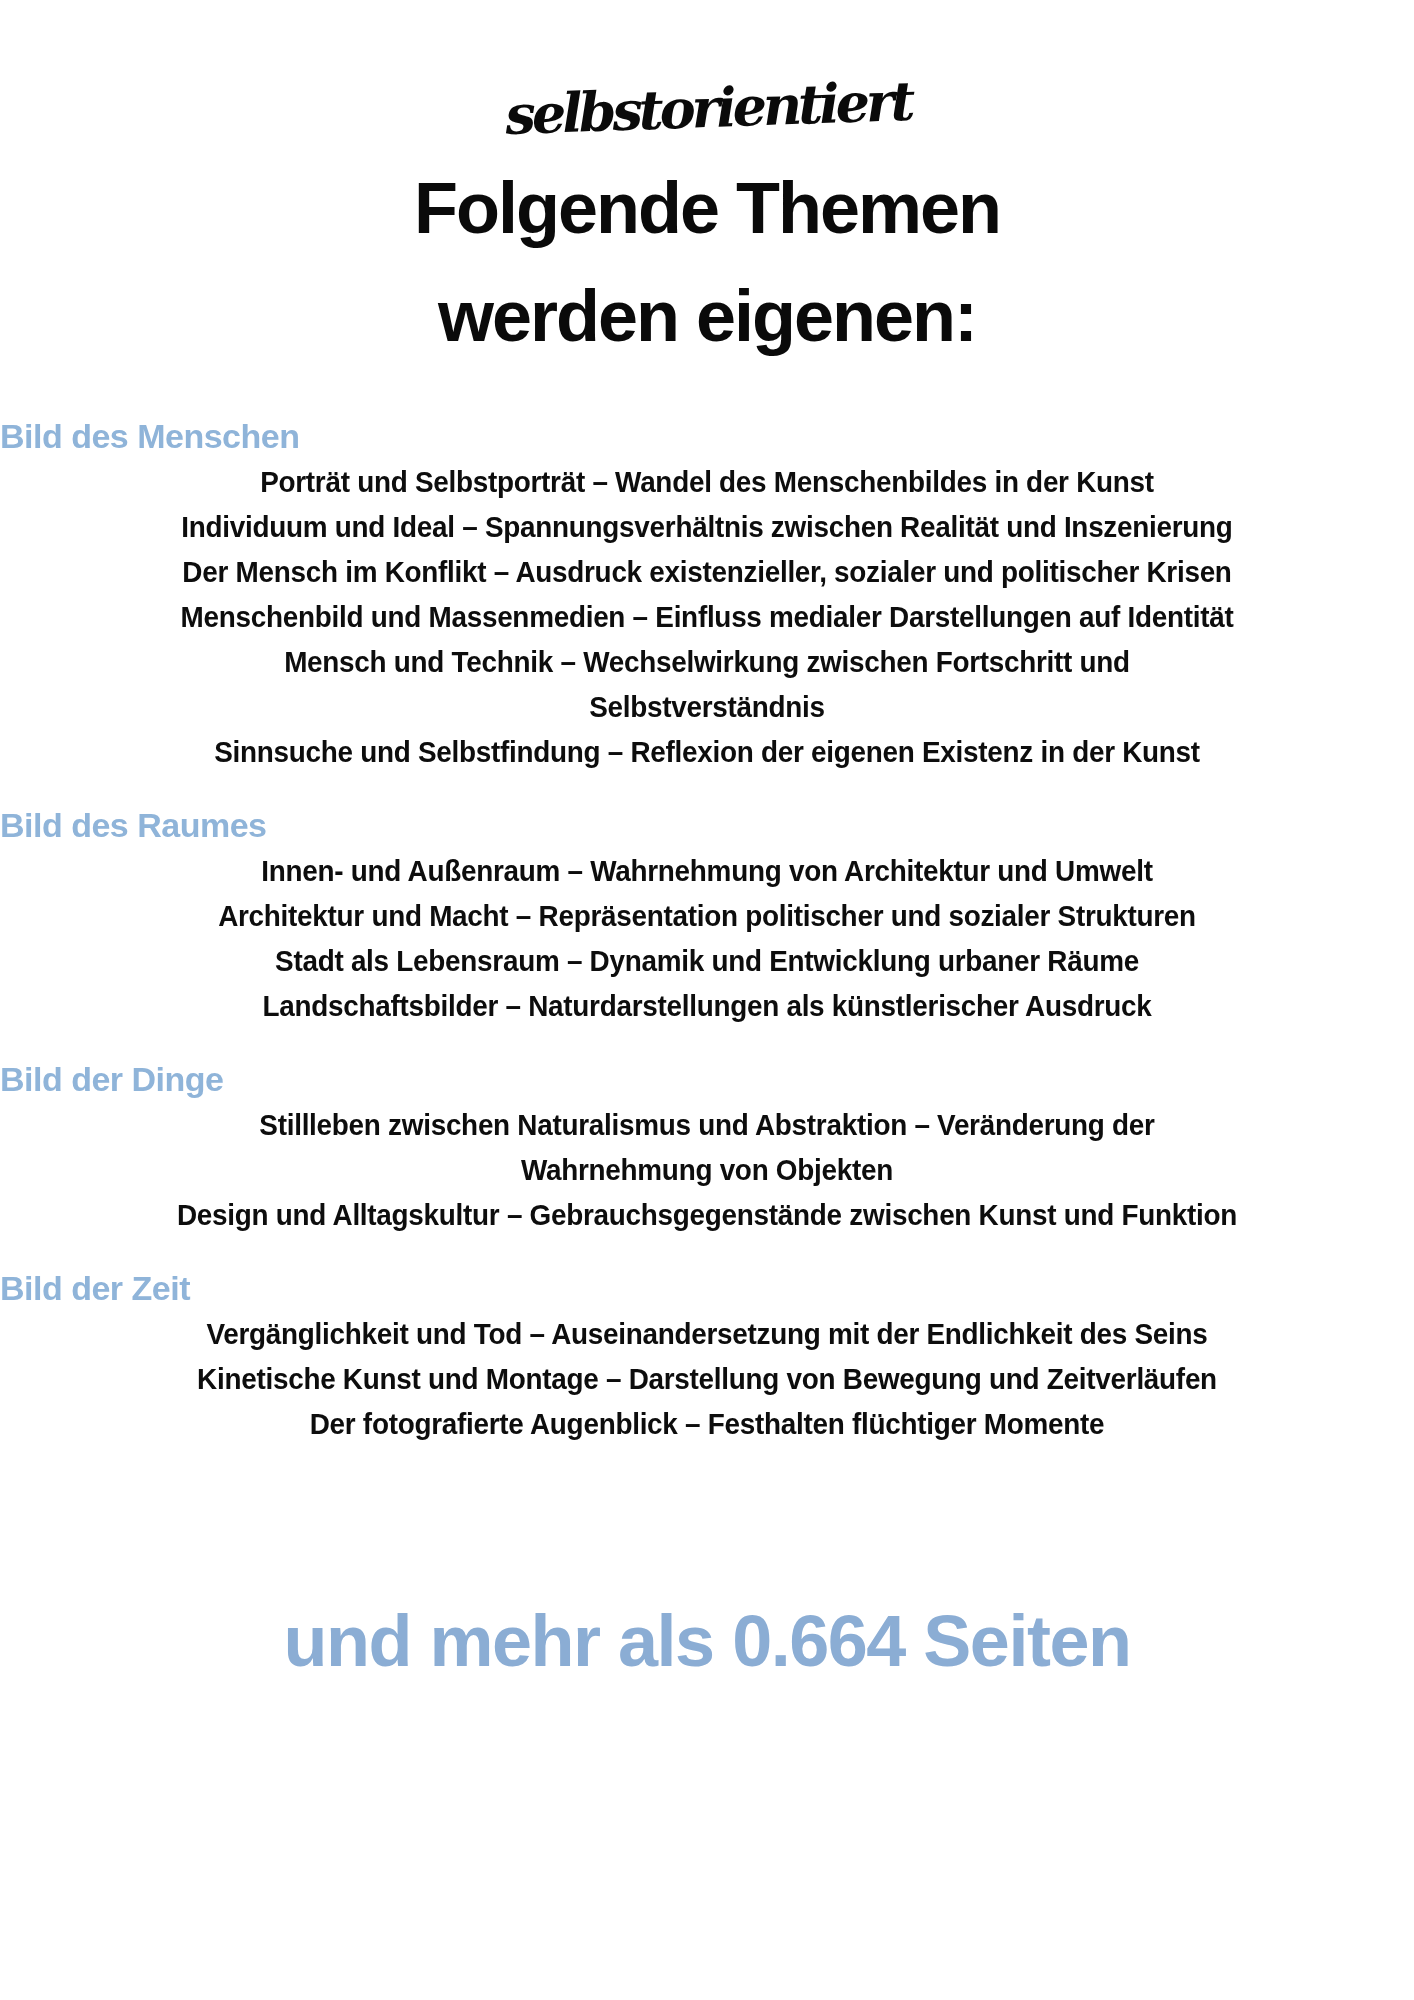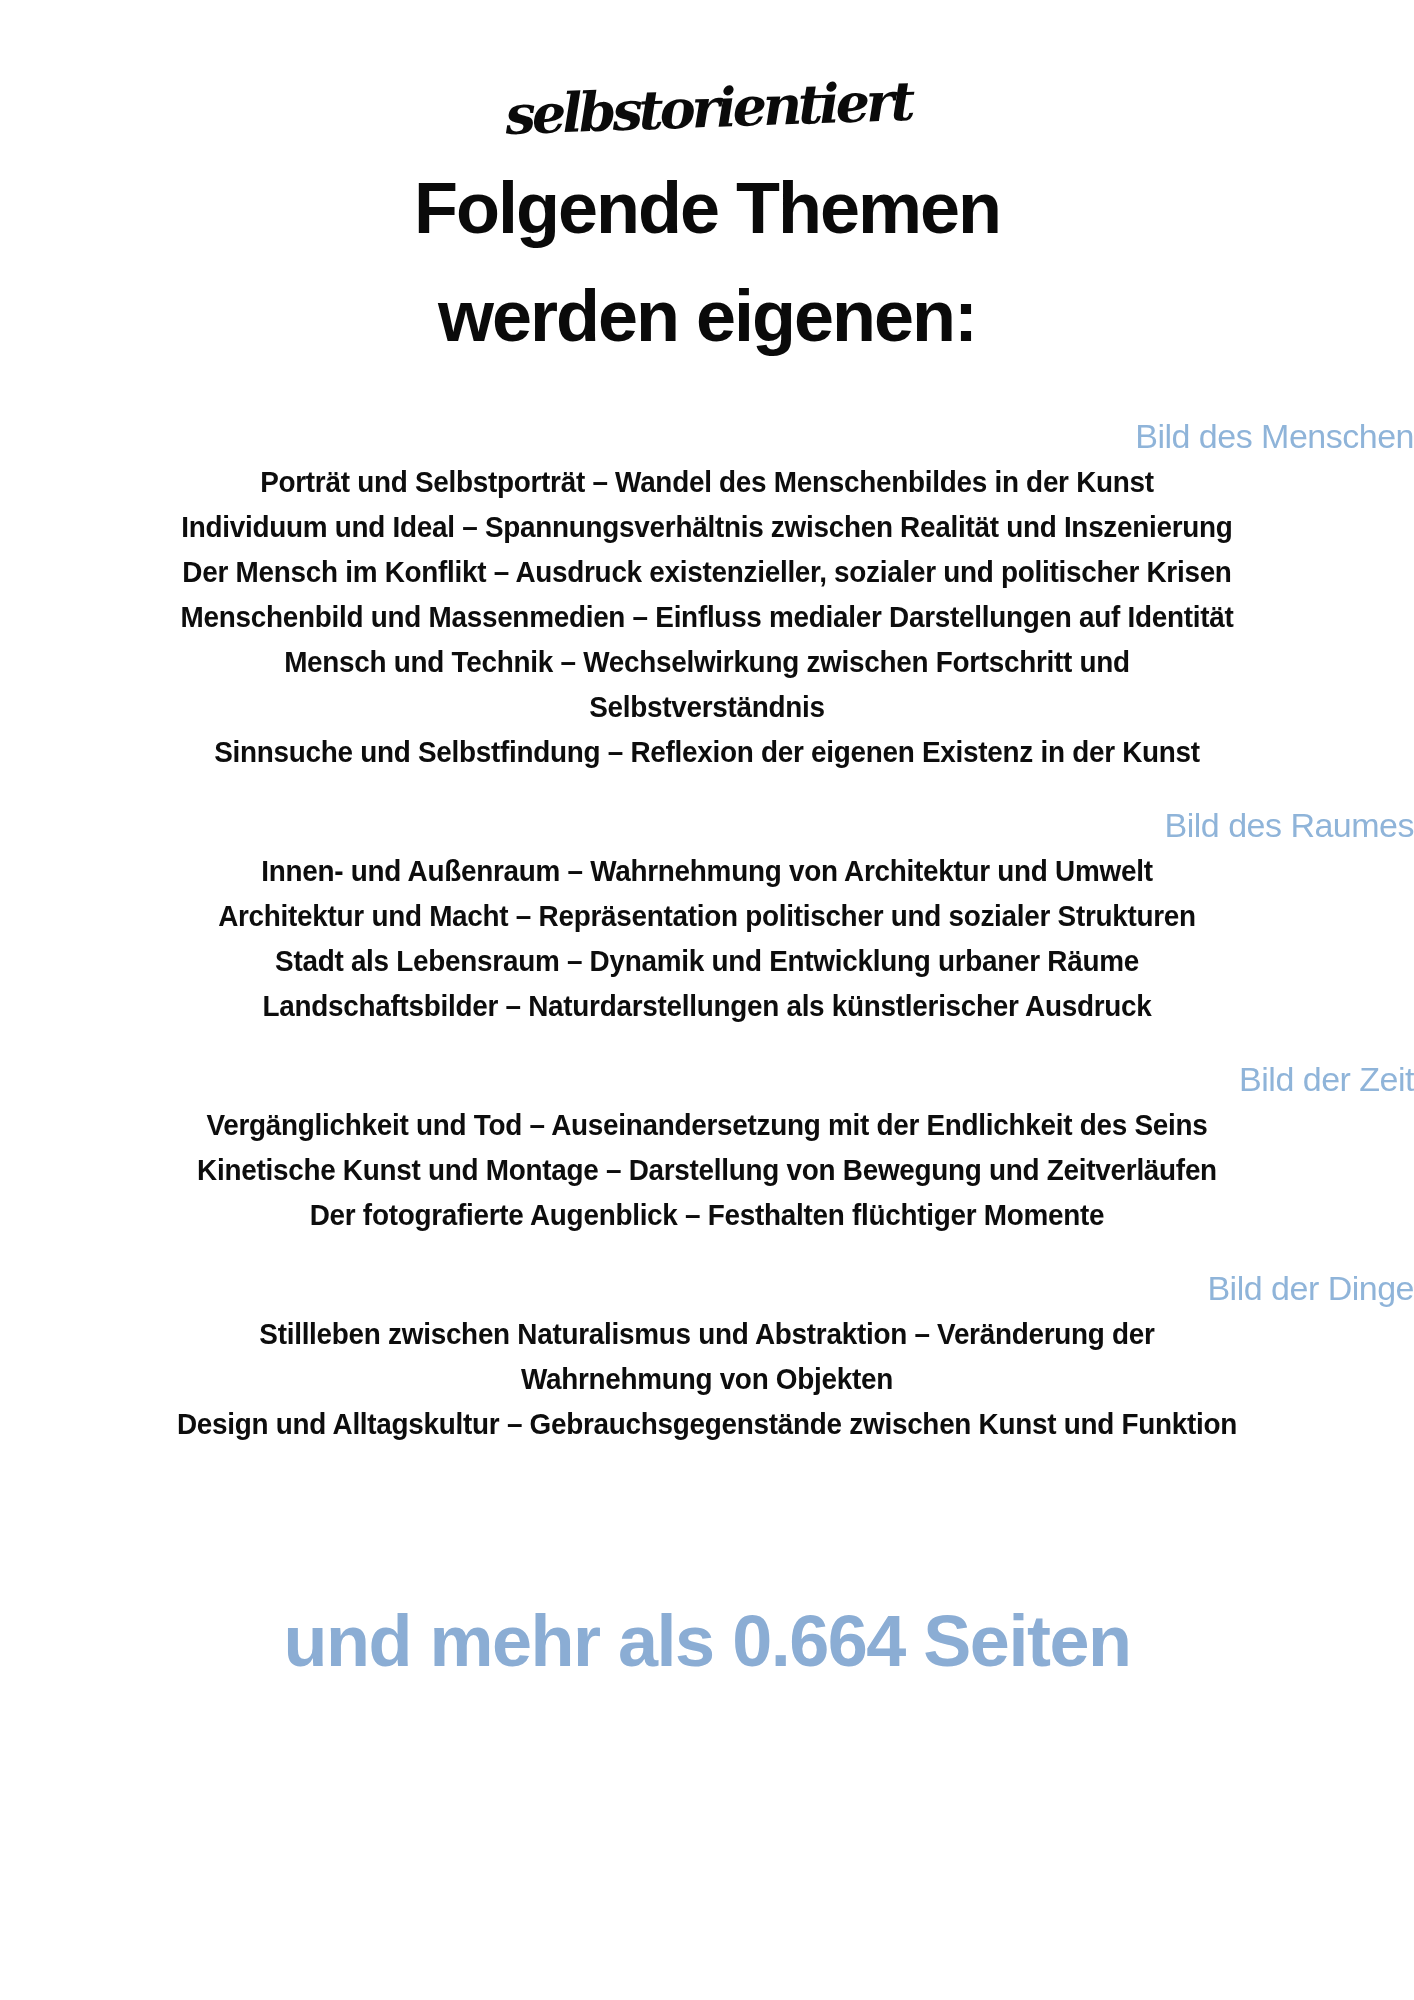--- a/index.html
+++ b/index.html
@@ -30,24 +30,24 @@
     font-size: 72px;
     line-height: 108px;
     font-weight: bold;
     letter-spacing: -2px;
     color: #0a0a0a;
   }
   .sections { margin-top: 44px; }
   .section { margin-top: 29px; }
   .section:first-child { margin-top: 0; }
   .section-title {
-    text-align: right;
+    text-align: left;
     color: #8fb4d9;
     font-size: 34px;
-    font-weight: normal;
+    font-weight: bold;
     line-height: 45px;
     letter-spacing: -0.5px;
   }
   .section-lines {
     transform: scaleX(0.93);
     transform-origin: 50% 0;
   }
   .text-line {
     text-align: center;
     font-size: 30px;
@@ -98,34 +98,34 @@
       <div class="section-title">Bild des Raumes</div>
       <div class="section-lines">
         <div class="text-line">Innen- und Außenraum – Wahrnehmung von Architektur und Umwelt</div>
         <div class="text-line">Architektur und Macht – Repräsentation politischer und sozialer Strukturen</div>
         <div class="text-line">Stadt als Lebensraum – Dynamik und Entwicklung urbaner Räume</div>
         <div class="text-line">Landschaftsbilder – Naturdarstellungen als künstlerischer Ausdruck</div>
       </div>
     </div>
 
     <div class="section">
+      <div class="section-title">Bild der Dinge</div>
+      <div class="section-lines">
+        <div class="text-line">Stillleben zwischen Naturalismus und Abstraktion – Veränderung der</div>
+        <div class="text-line">Wahrnehmung von Objekten</div>
+        <div class="text-line">Design und Alltagskultur – Gebrauchsgegenstände zwischen Kunst und Funktion</div>
+      </div>
+    </div>
+
+    <div class="section">
       <div class="section-title">Bild der Zeit</div>
       <div class="section-lines">
         <div class="text-line">Vergänglichkeit und Tod – Auseinandersetzung mit der Endlichkeit des Seins</div>
         <div class="text-line">Kinetische Kunst und Montage – Darstellung von Bewegung und Zeitverläufen</div>
         <div class="text-line">Der fotografierte Augenblick – Festhalten flüchtiger Momente</div>
-      </div>
-    </div>
-
-    <div class="section">
-      <div class="section-title">Bild der Dinge</div>
-      <div class="section-lines">
-        <div class="text-line">Stillleben zwischen Naturalismus und Abstraktion – Veränderung der</div>
-        <div class="text-line">Wahrnehmung von Objekten</div>
-        <div class="text-line">Design und Alltagskultur – Gebrauchsgegenstände zwischen Kunst und Funktion</div>
       </div>
     </div>
 
   </div>
 
   <div class="footer-note">
     <div>und mehr als 0.664 Seiten</div>
   </div>
 
 </div>

